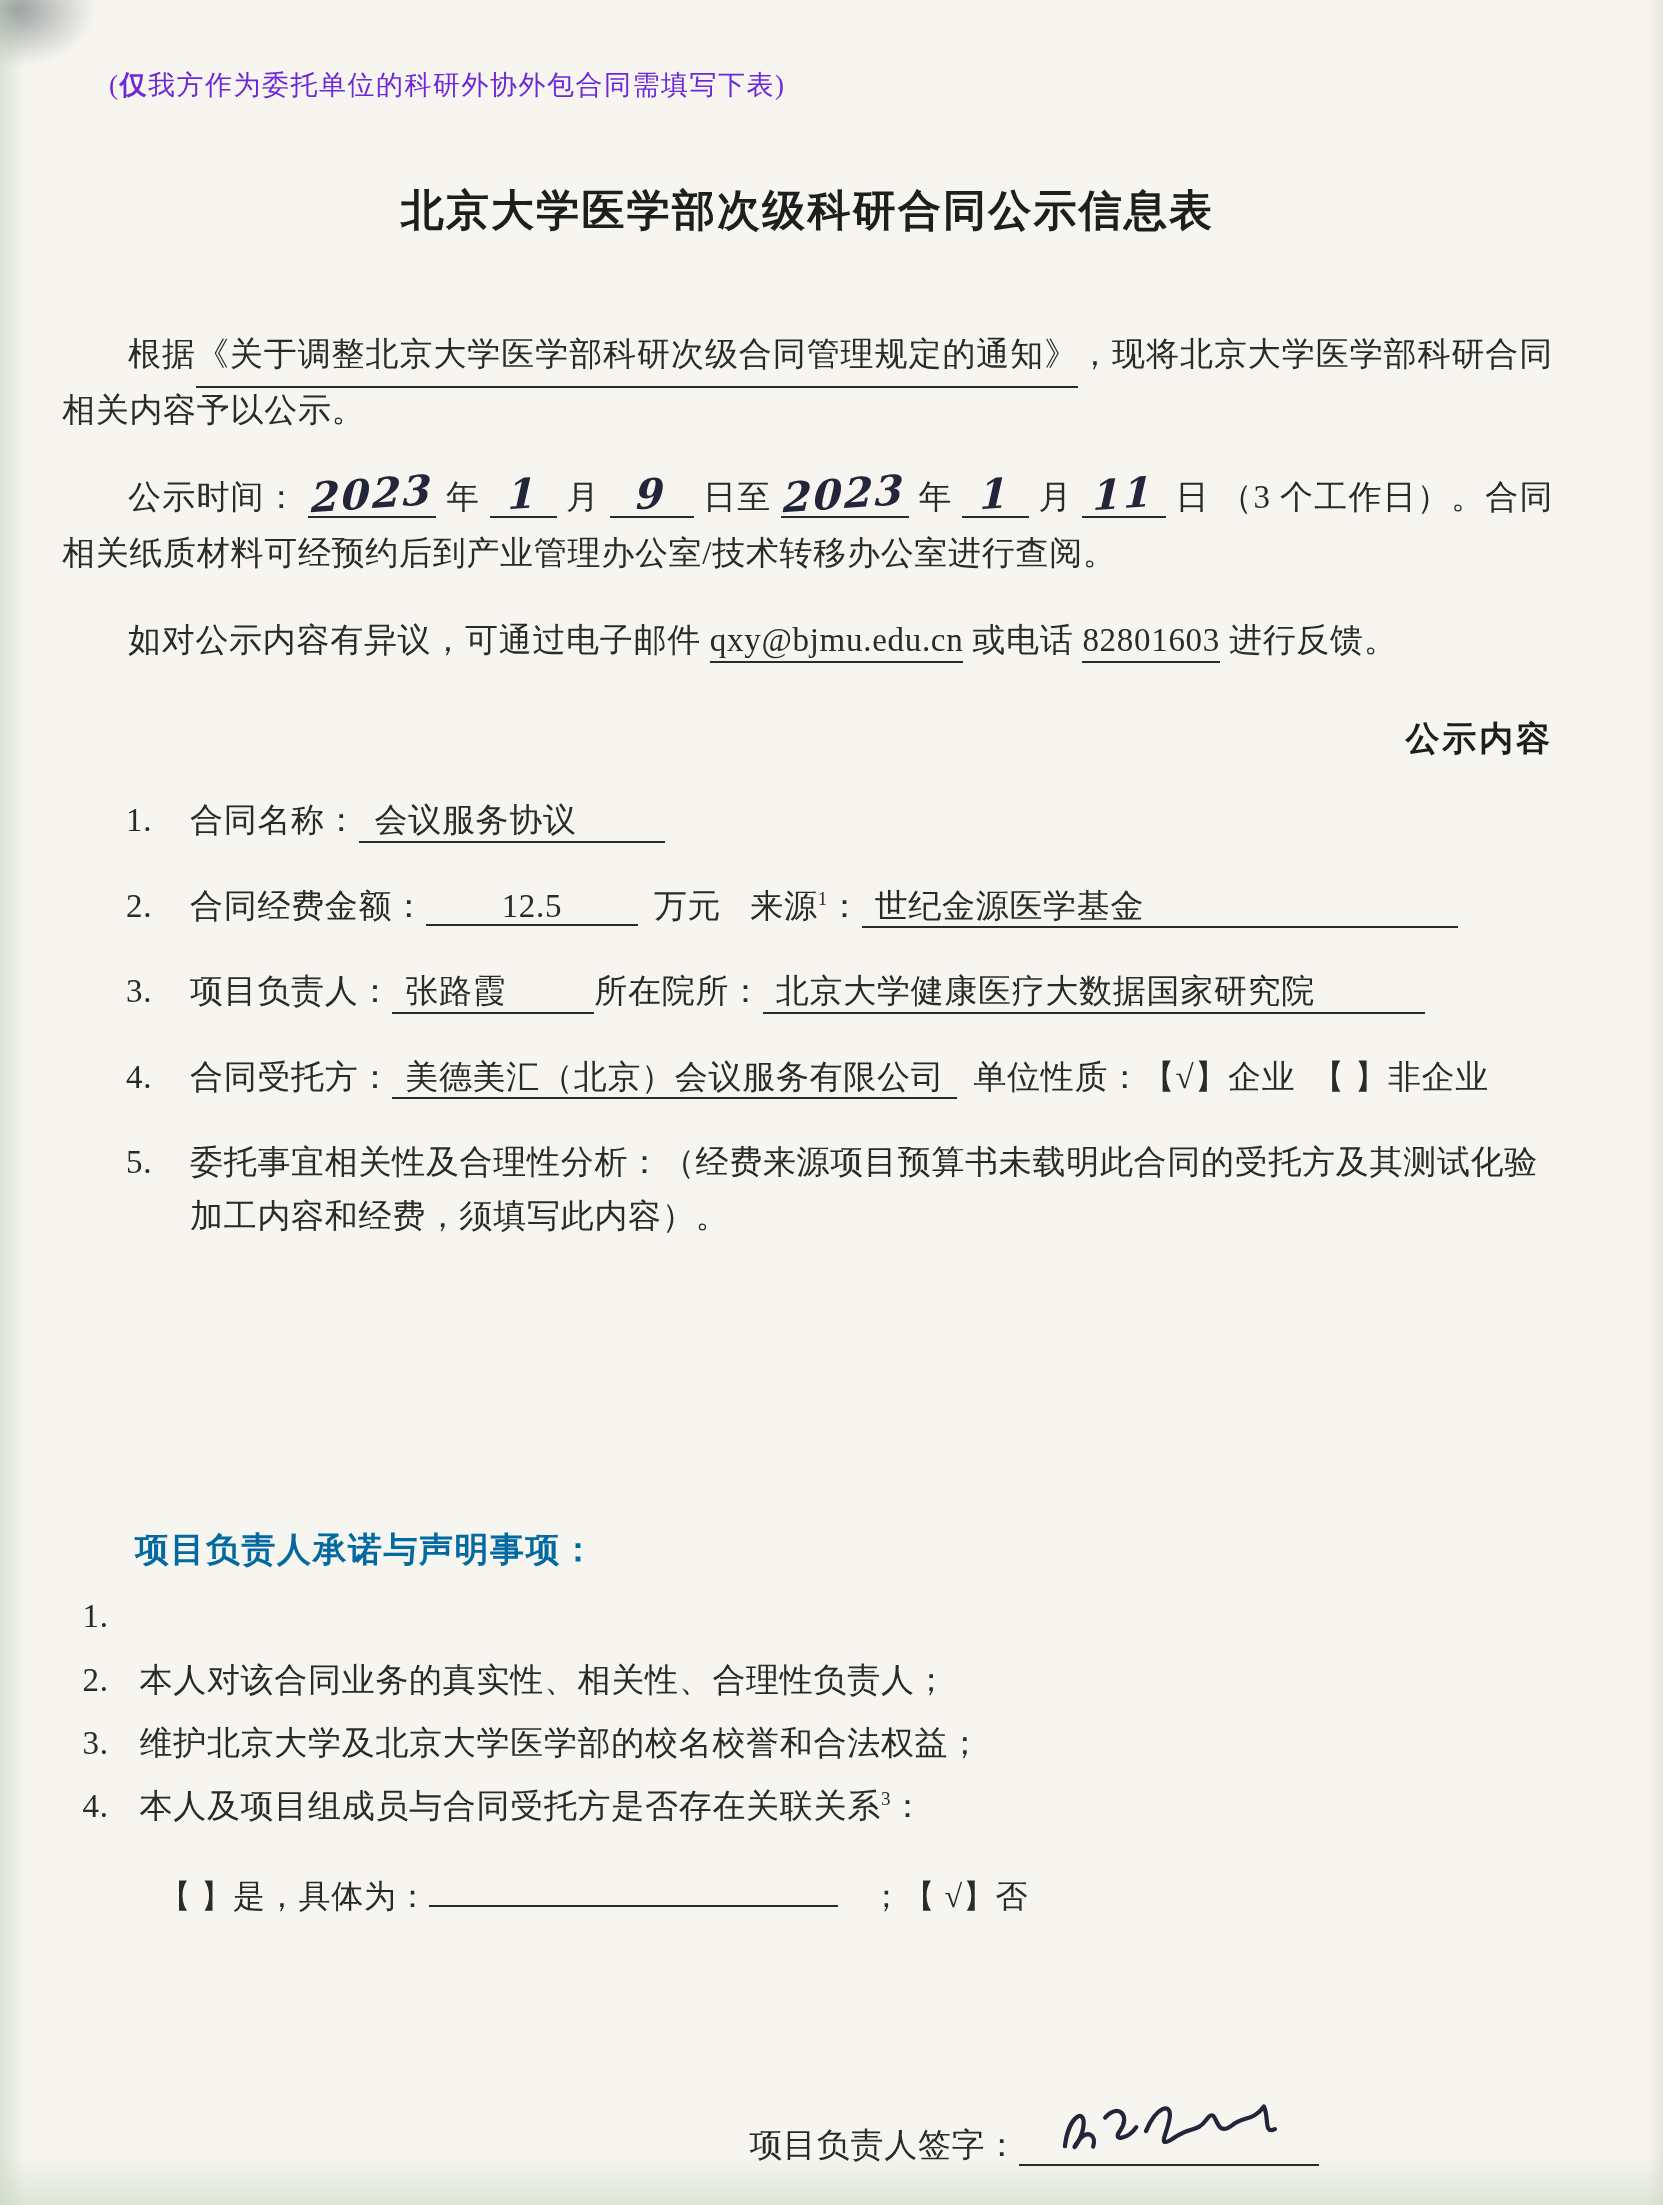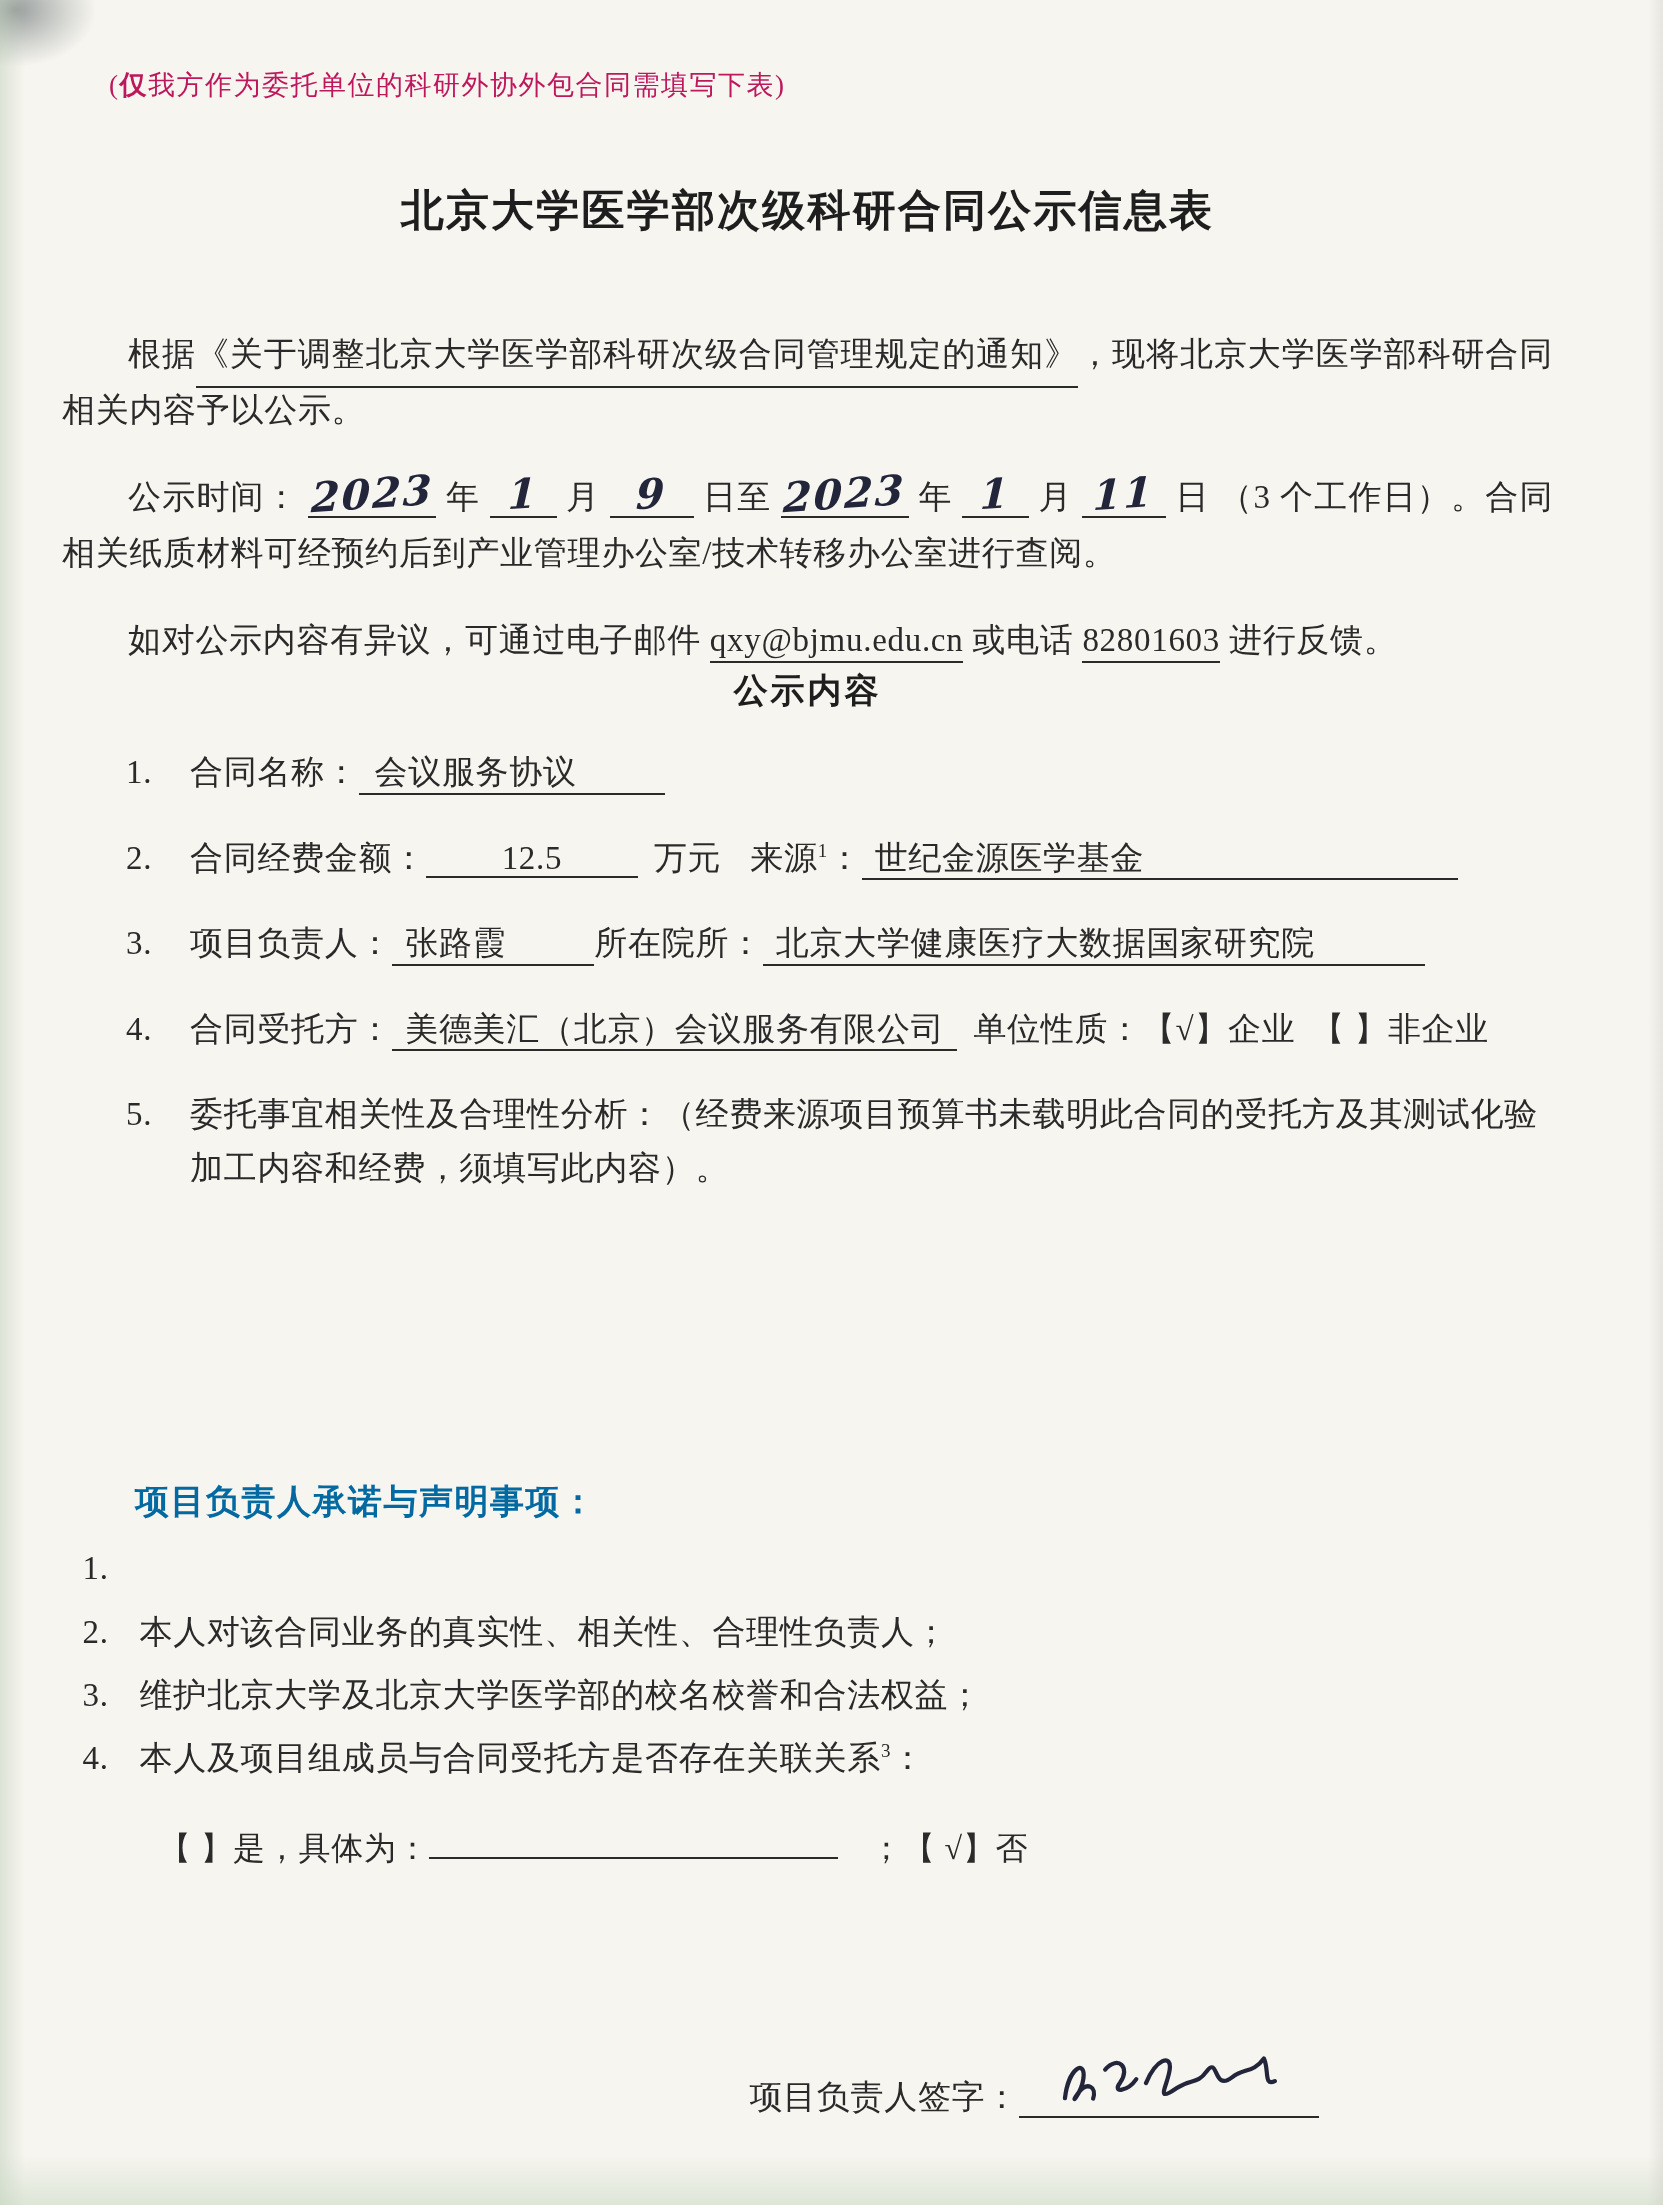--- a/index.html
+++ b/index.html
@@ -16,21 +16,21 @@
   .band-left { left:0; top:0; width:25px; height:100%;
     background:linear-gradient(to right, rgba(186,204,182,.45), rgba(0,0,0,0)); }
   .band-bottom { left:0; bottom:0; width:100%; height:51px;
     background:linear-gradient(to top, rgba(196,214,190,.5), rgba(0,0,0,0)); }
   .band-right { right:0; top:0; width:14.6px; height:100%;
     background:linear-gradient(to left, rgba(205,205,198,.4), rgba(0,0,0,0)); }
 
   .page { position:absolute; top:0; left:0; right:0; bottom:0;
     padding:0 110px 0 62px; box-sizing:border-box; }
 
-  .top-note { margin:67px 0 0 47px; font-size:27px; letter-spacing:1.5px; color:#be185d; }
+  .top-note { margin:67px 0 0 47px; font-size:27px; letter-spacing:1.5px; color:#6d28d9; }
   .top-note .b { font-weight:bold; }
 
   .doc-title { margin-top:79px; text-align:center; font-size:43px; font-weight:bold;
     font-family:"Liberation Sans","DejaVu Sans",sans-serif; letter-spacing:2.2px; color:#1e1e1e; }
 
   .para { font-size:33px; line-height:1.7; margin-top:31px; text-indent:2em;
     text-align:justify; letter-spacing:0.7px; }
   .para.first { margin-top:86px; }
 
   .u { border-bottom:2.2px solid #2b2b2b; padding-bottom:2.2px; }
@@ -40,21 +40,21 @@
     text-indent:0; vertical-align:baseline; line-height:1; padding-bottom:1.5px; }
   .blank.year { width:128px; }
   .blank.month { width:67px; }
   .blank.day { width:84px; }
   .blank.relation { width:409px; height:38px; }
 
   .hand { display:inline-block; font-style:italic; font-weight:600;
     font-family:"DejaVu Serif",serif; font-size:41px; line-height:0;
     transform:rotate(-4deg) skewX(-6deg); color:#23263a; letter-spacing:2.2px; }
 
-  .section-heading { text-align:center; font-size:34px; font-weight:bold;
+  .section-heading { margin-top:48px; text-align:right; font-size:34px; font-weight:bold;
     font-family:"Liberation Sans","DejaVu Sans",sans-serif; letter-spacing:2.9px; color:#1e1e1e; }
 
   .list { margin:13px 0 0 64px; }
   .item { display:flex; margin-top:32px; font-size:33px; line-height:1.62; letter-spacing:0.7px; }
   .item .num { flex:none; width:64px; }
   .item .ibody { flex:1; text-align:left; }
   .pad-s { padding-left:13px; padding-right:13px; }
   .ext-name { padding-left:13px; padding-right:88px; }
   .ext-inst { padding-left:13px; padding-right:110px; }
   .ext-src { padding-left:13px; padding-right:314px; }

